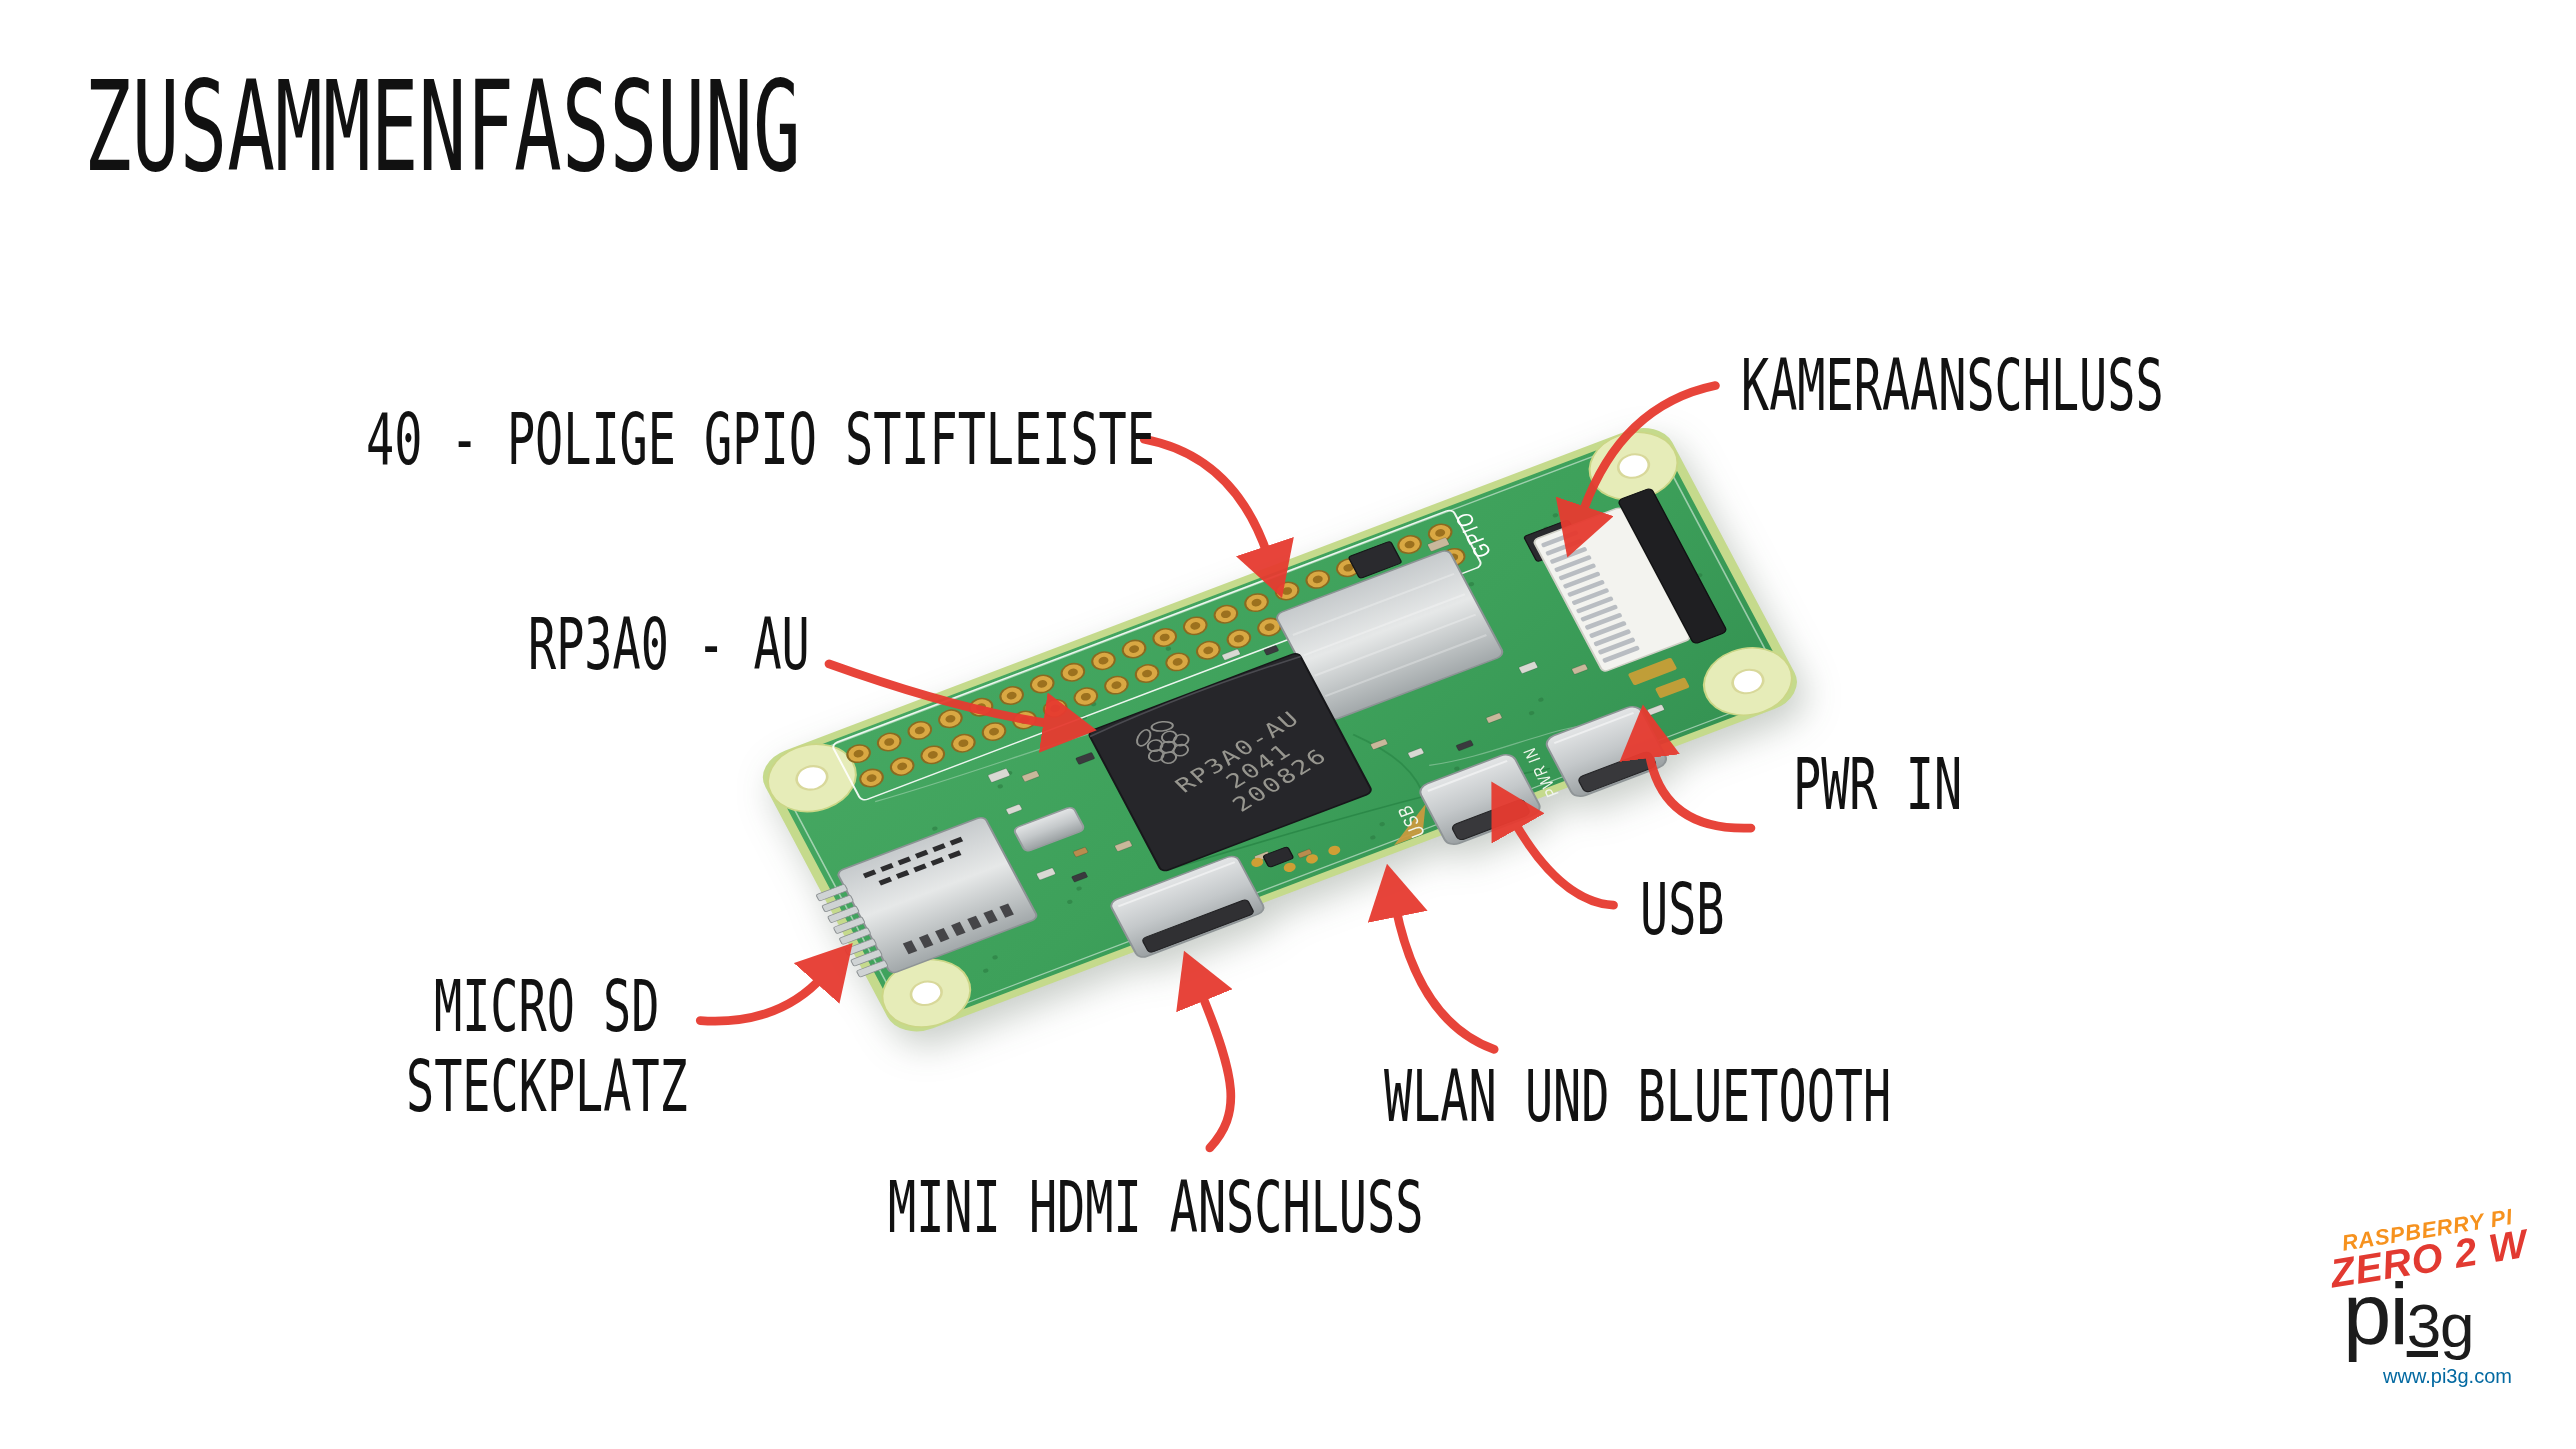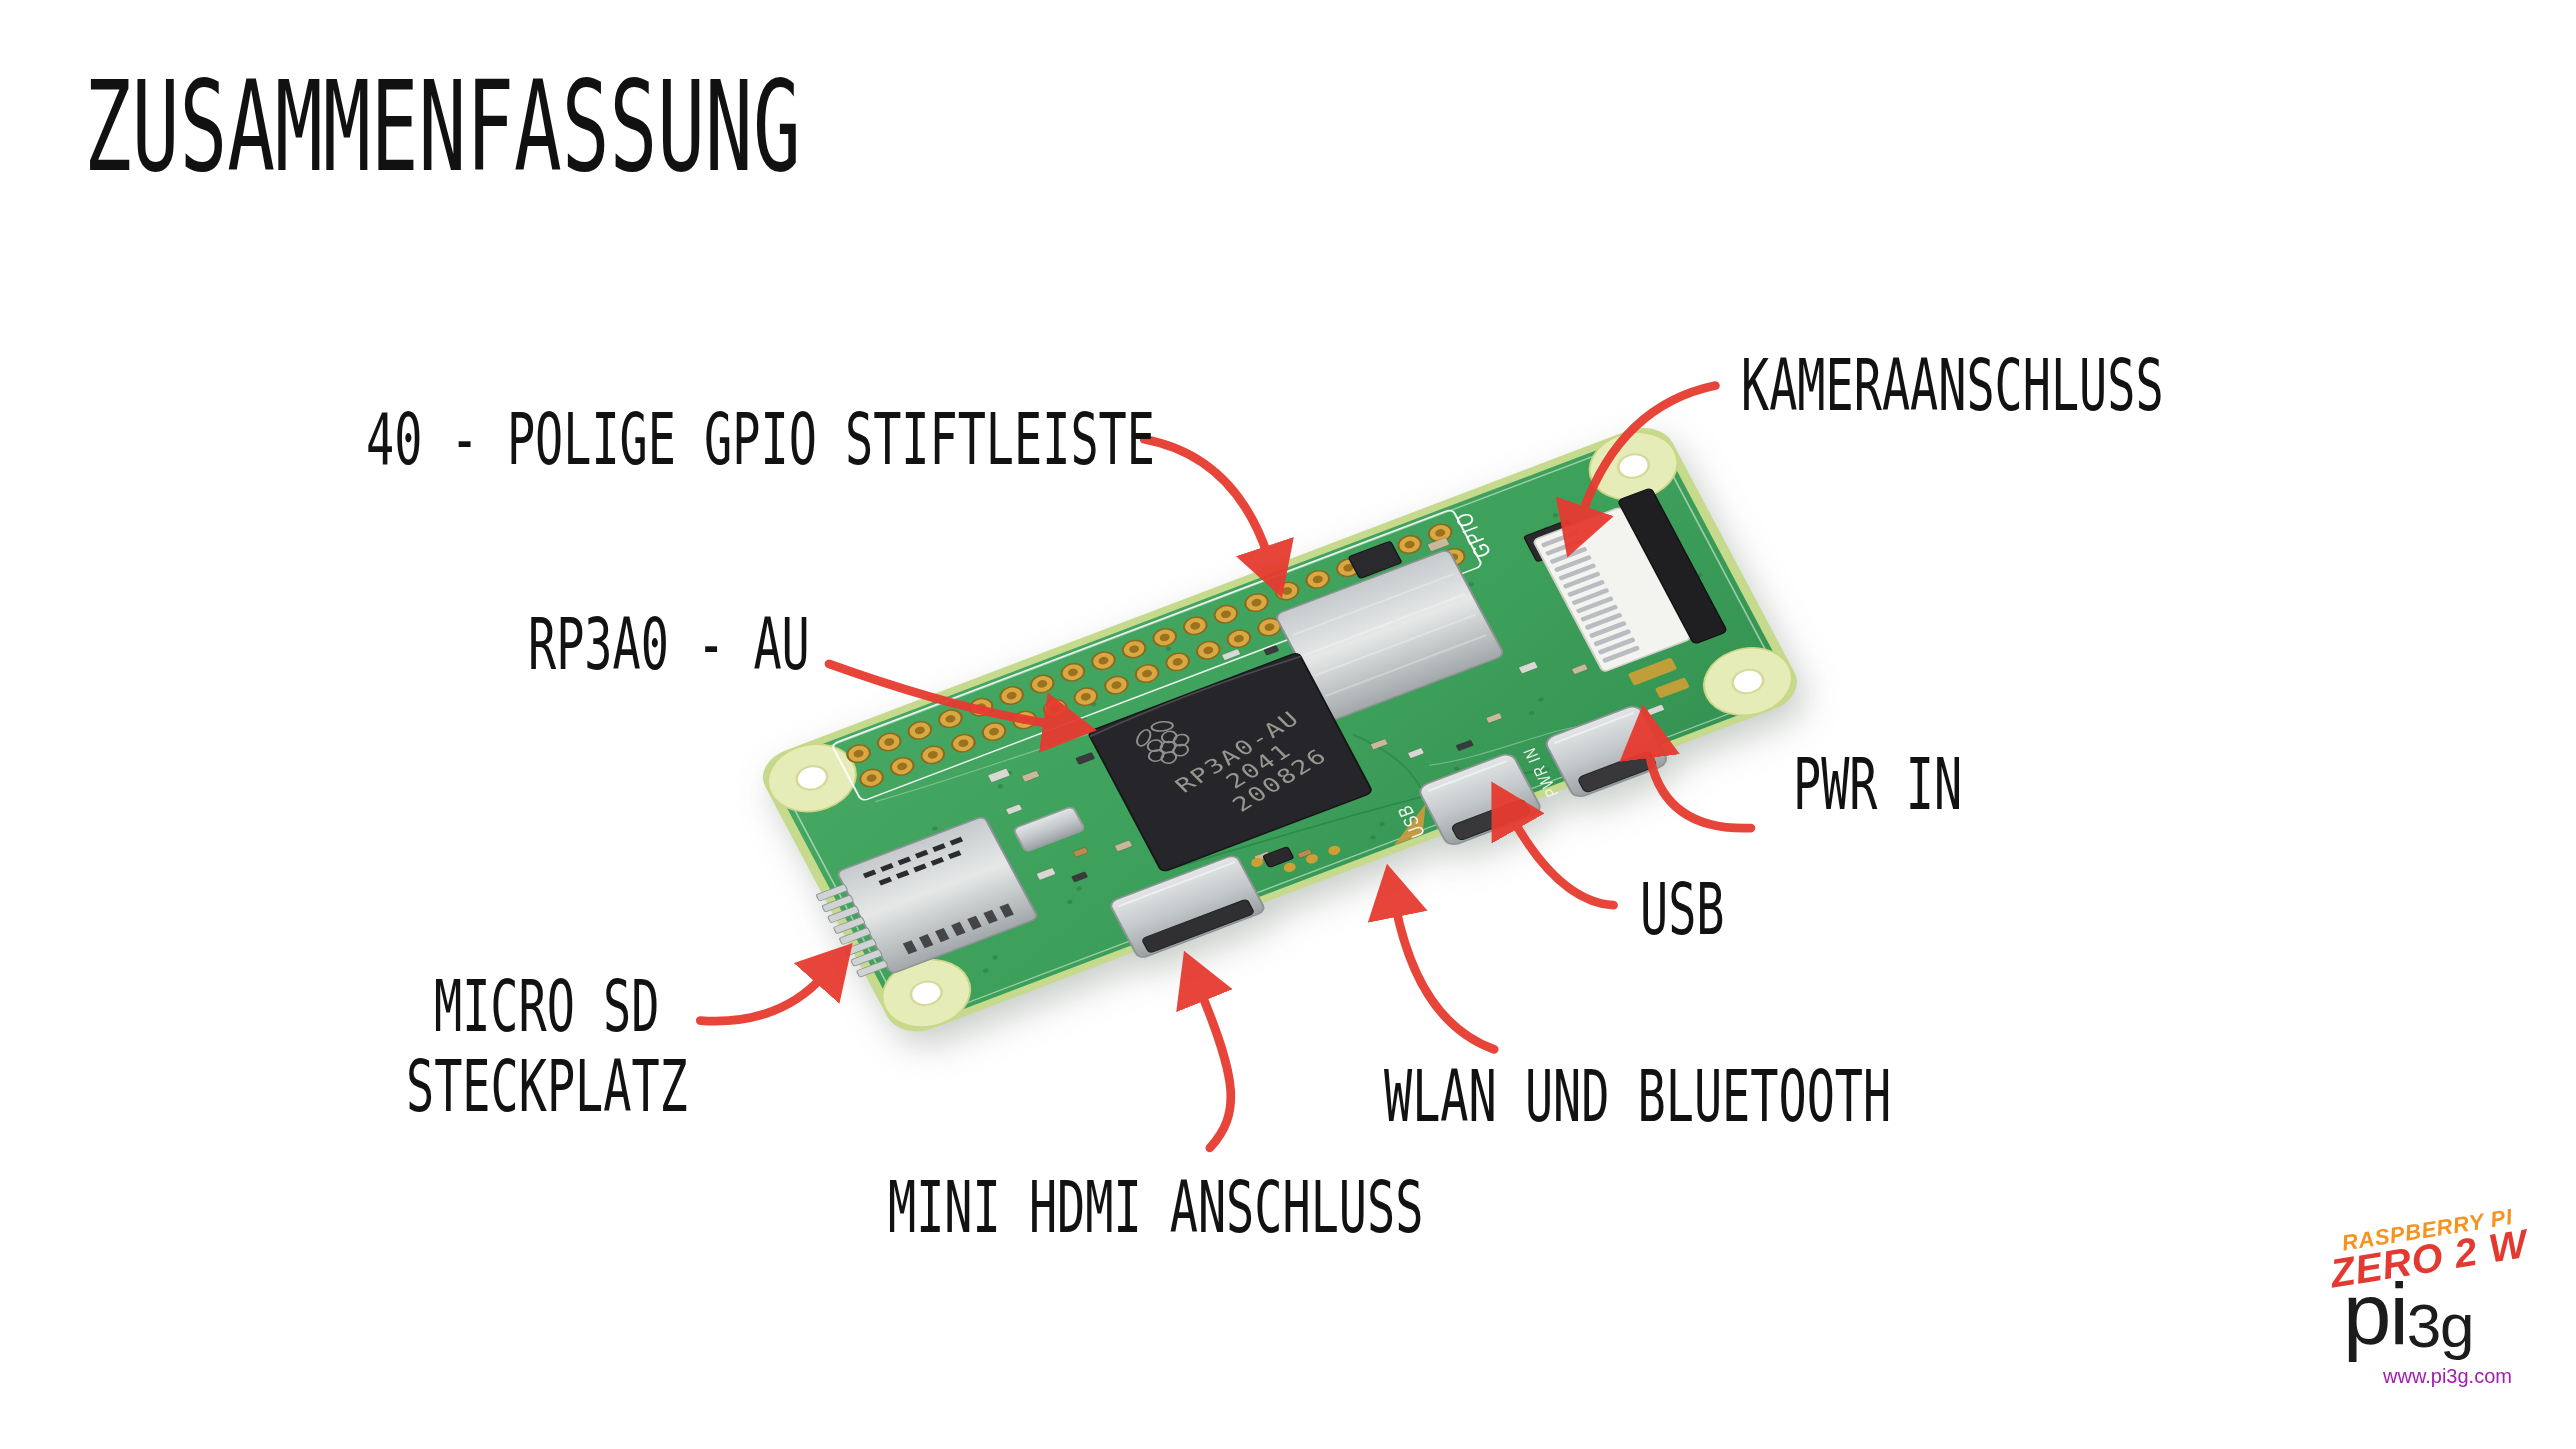--- a/index.html
+++ b/index.html
@@ -21,22 +21,22 @@
   #board-svg{position:absolute;left:0;top:0;filter:drop-shadow(9.4px 14.8px 17.4px rgba(40,60,40,0.25));}
   #arrow-svg{position:absolute;left:0;top:0;}
   
   .logo{position:absolute;left:2300px;top:1226px;width:268px;height:215px;font-family:"Liberation Sans",sans-serif;}
   .brand-top{position:absolute;left:36px;top:5.4px;font-size:22px;font-weight:bold;font-style:italic;
              letter-spacing:0.7px;color:#f6921e;transform:rotate(-9deg);transform-origin:left top;white-space:nowrap;}
   .brand-mid{position:absolute;left:23px;top:25.5px;font-size:40px;font-weight:bold;font-style:italic;
              letter-spacing:0.7px;color:#e23a31;transform:rotate(-9deg);transform-origin:left top;white-space:nowrap;}
   .wordmark{position:absolute;left:39px;top:44px;color:#1c1c1c;white-space:nowrap;line-height:1;}
   .wordmark .pi{font-size:87px;letter-spacing:-2px;text-align:right;}
-  .wordmark .sup{font-size:62px;position:relative;top:2.7px;letter-spacing:-1.3px;}
-  .logo-url{position:absolute;left:79px;top:139px;font-size:20px;color:#a21caf;white-space:nowrap;}
+  .wordmark .sup{font-size:62px;position:relative;top:2.7px;letter-spacing:-1.3px;text-decoration:underline;}
+  .logo-url{position:absolute;left:79px;top:139px;font-size:20px;color:#0369a1;white-space:nowrap;}
 </style>
 </head>
 <body>
 
 <div id="canvas">
 
   <div class="title">ZUSAMMENFASSUNG</div>
 
   <svg id="board-svg" width="2576" height="1449" viewBox="0 0 3841 2161">
     <defs>

